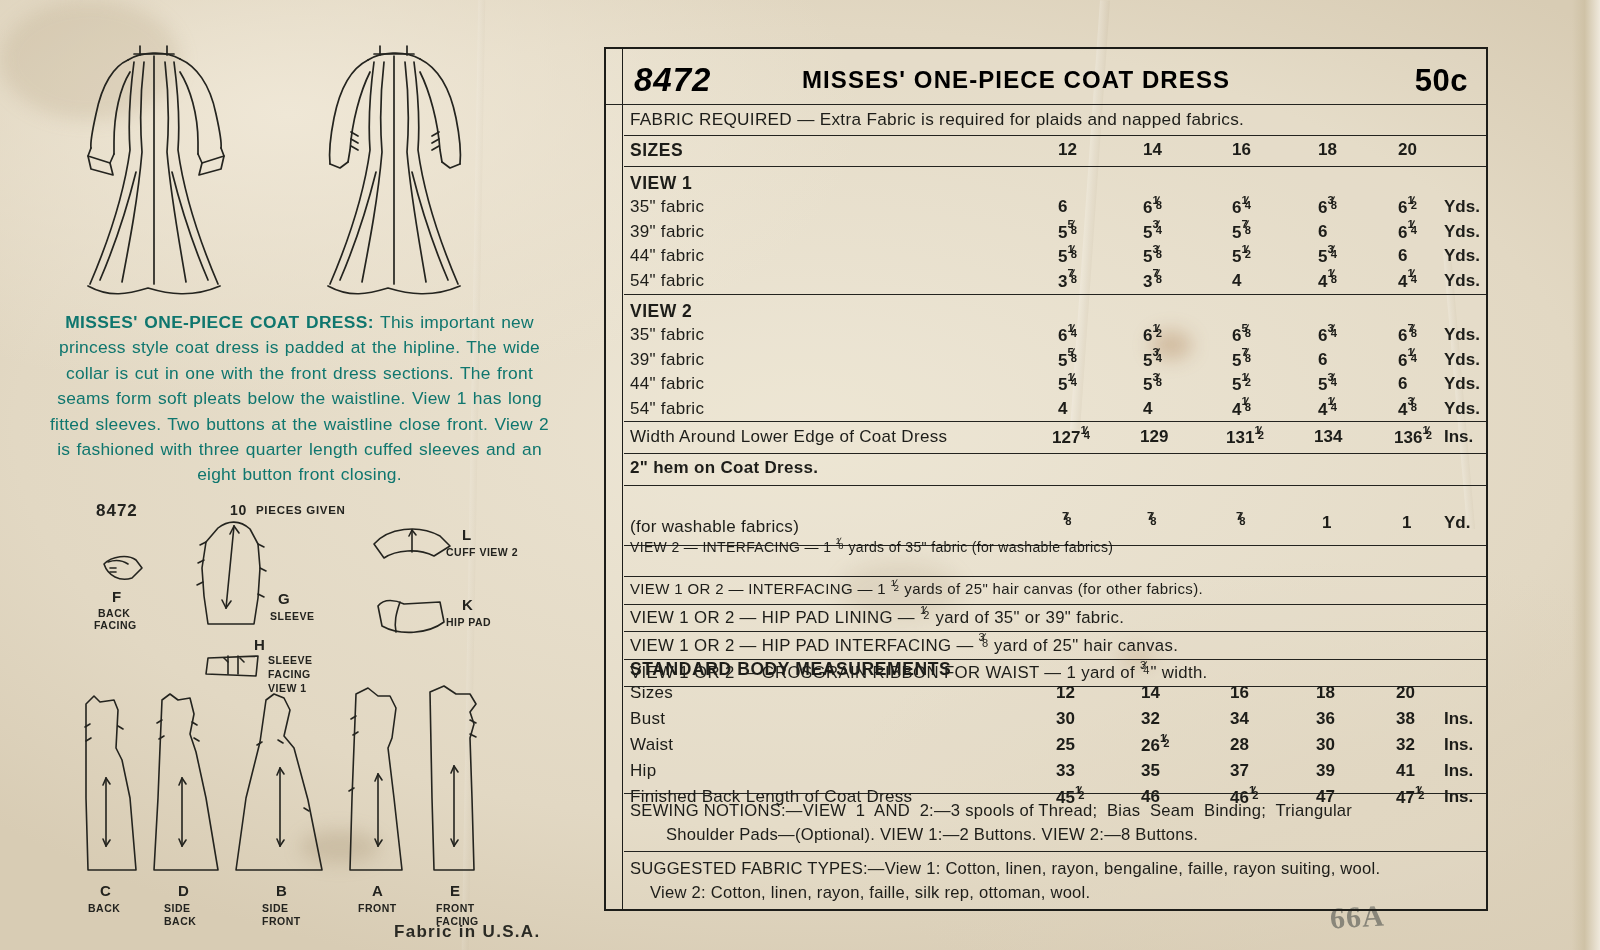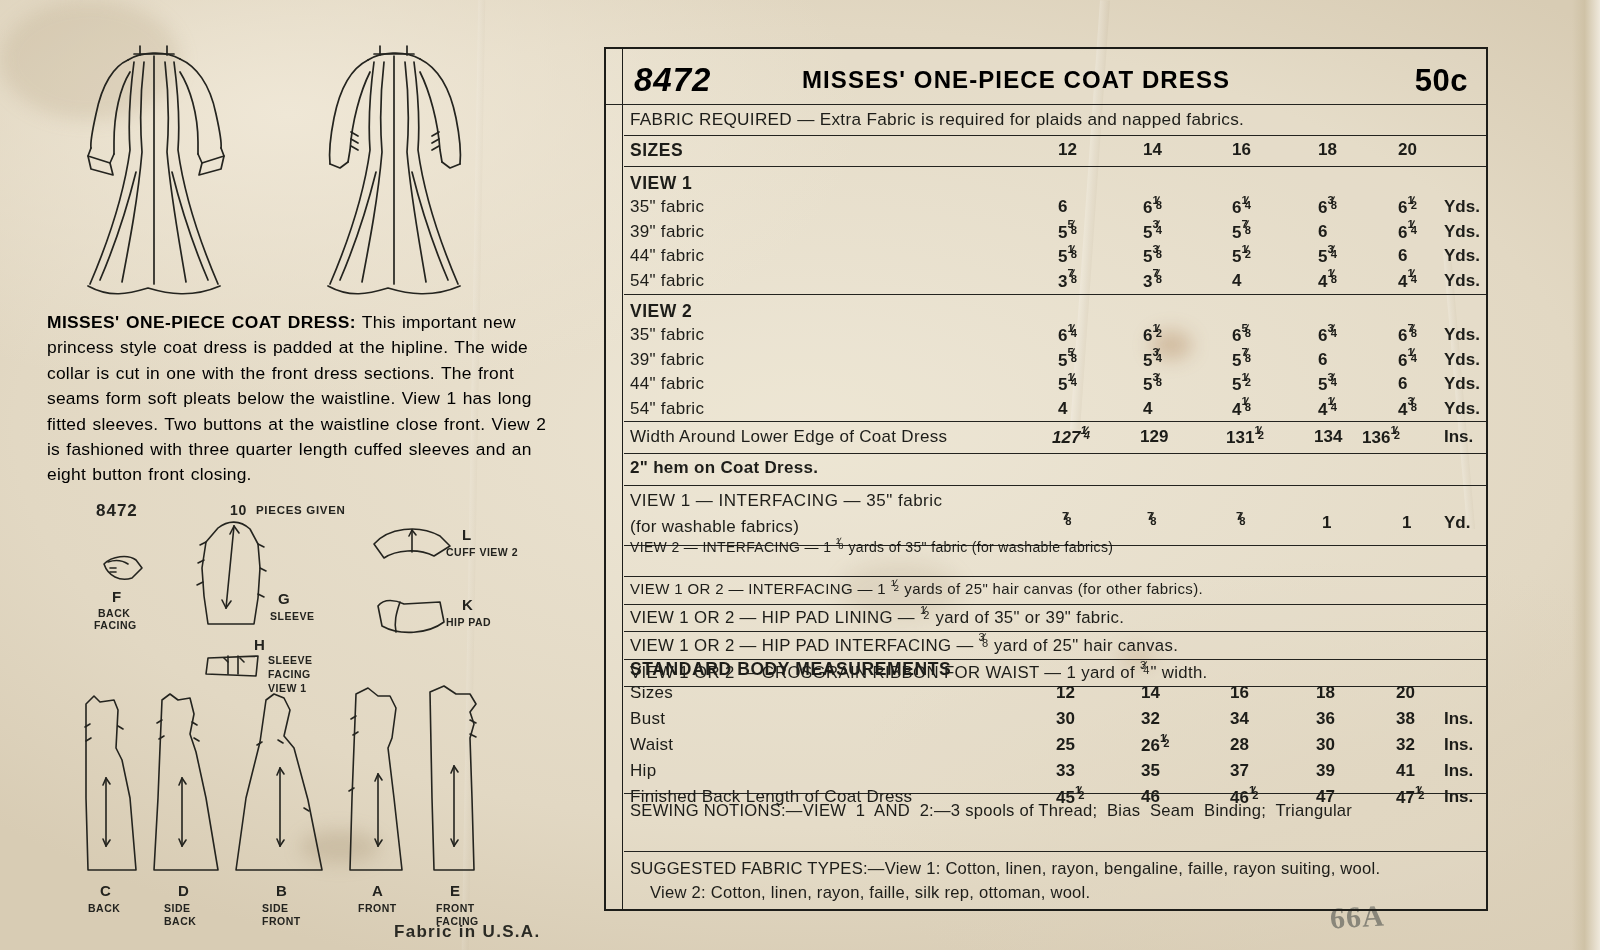--- a/index.html
+++ b/index.html
@@ -30,22 +30,22 @@
     background:linear-gradient(90deg, rgba(255,255,255,.40), rgba(160,145,118,.20));
   }
   .bold { font-weight:bold; }
 
   
   #illos { position:absolute; left:70px; top:22px; width:470px; height:285px; }
   #illos svg { width:100%; height:100%; display:block; }
 
   #desc {
     position:absolute; left:47px; top:310px; width:505px;
-    font-size:17.4px; line-height:25.4px; color:#000000;
-    letter-spacing:.25px; word-spacing:1.2px;
+    font-size:17.4px; line-height:25.4px; color:#0f766e;
+    letter-spacing:.25px; word-spacing:1.2px;text-align:center;
   }
   #desc .lead { font-weight:bold; letter-spacing:.4px; }
 
   #piecesWrap { position:absolute; left:78px; top:498px; width:470px; height:440px; }
   #piecesWrap svg { width:100%; height:100%; display:block; }
 
   
   #panel {
     position:absolute; left:604px; top:47px;
     width:884px; height:864px;
@@ -401,33 +401,32 @@
       <div class="cell num" style="left: 537px; top: 349.5px;">4</div>
       <div class="cell num" style="left: 626px; top: 349.5px;">4<span class="frac"><span class="n">1</span><span class="s">/</span><span class="d">8</span></span></div>
       <div class="cell num" style="left: 712px; top: 349.5px;">4<span class="frac"><span class="n">1</span><span class="s">/</span><span class="d">4</span></span></div>
       <div class="cell num" style="left: 792px; top: 349.5px;">4<span class="frac"><span class="n">3</span><span class="s">/</span><span class="d">8</span></span></div>
       <div class="cell unit" style="left: 838px; top: 349.5px;">Yds.</div>
     </div>
   <div class="hr inset" style="top:372px;"></div>
 
   <div id="lowerEdgeRow">
       <div class="cell lbl" style="left: 24px; top: 378px;">Width Around Lower Edge of Coat Dress</div>
-      <div class="cell num" style="left: 446px; top: 378px; font-style: italic;">127<span class="frac"><span class="n">1</span><span class="s">/</span><span class="d">4</span></span></div>
+      <div class="cell num" style="left: 446px; top: 378px;">127<span class="frac"><span class="n">1</span><span class="s">/</span><span class="d">4</span></span></div>
       <div class="cell num" style="left: 534px; top: 378px;">129</div>
       <div class="cell num" style="left: 620px; top: 378px;">131<span class="frac"><span class="n">1</span><span class="s">/</span><span class="d">2</span></span></div>
       <div class="cell num" style="left: 708px; top: 378px;">134</div>
-      <div class="cell num" style="left: 756px; top: 378px;">136<span class="frac"><span class="n">1</span><span class="s">/</span><span class="d">2</span></span></div>
+      <div class="cell num" style="left: 788px; top: 378px;">136<span class="frac"><span class="n">1</span><span class="s">/</span><span class="d">2</span></span></div>
       <div class="cell unit" style="left: 838px; top: 378px;">Ins.</div>
     </div>
   <div class="hr inset" style="top:404px;"></div>
 
   <div class="cell lbl bold" style="left:24px;top:409px;">2" hem on Coat Dress.</div>
   <div class="hr inset" style="top:436px;"></div>
 
-  <div class="cell lbl" style="left:24px;top:442px;letter-spacing:.5px;">VIEW 1 — INTERFACING — 35" fabric</div>
   <div class="cell lbl" style="left:24px;top:468px;">(for washable fabrics)</div>
   <div id="ifRow">
       <div class="cell num" style="left: 456px; top: 464px;"><span class="frac"><span class="n">7</span><span class="s">/</span><span class="d">8</span></span></div>
       <div class="cell num" style="left: 541px; top: 464px;"><span class="frac"><span class="n">7</span><span class="s">/</span><span class="d">8</span></span></div>
       <div class="cell num" style="left: 630px; top: 464px;"><span class="frac"><span class="n">7</span><span class="s">/</span><span class="d">8</span></span></div>
       <div class="cell num" style="left: 716px; top: 464px;">1</div>
       <div class="cell num" style="left: 796px; top: 464px;">1</div>
       <div class="cell unit" style="left: 838px; top: 464px; text-align: right;">Yd.</div>
     </div>
   <div class="hr inset" style="top:496px;"></div>
@@ -473,20 +472,21 @@
       <div class="cell num" style="left: 450px; top: 738px;">45<span class="frac"><span class="n">1</span><span class="s">/</span><span class="d">2</span></span></div>
       <div class="cell num" style="left: 535px; top: 738px;">46</div>
       <div class="cell num" style="left: 624px; top: 738px;">46<span class="frac"><span class="n">1</span><span class="s">/</span><span class="d">2</span></span></div>
       <div class="cell num" style="left: 710px; top: 738px;">47</div>
       <div class="cell num" style="left: 790px; top: 738px;">47<span class="frac"><span class="n">1</span><span class="s">/</span><span class="d">2</span></span></div>
       <div class="cell unit" style="left: 838px; top: 738px;">Ins.</div>
     </div>
   <div class="hr inset" style="top:744px;"></div>
 
   <div class="cell notes" style="left:24px;top:752px;">SEWING NOTIONS:—VIEW  1  AND  2:—3 spools of Thread;  Bias  Seam  Binding;  Triangular</div>
+  <div class="cell notes" style="left:60px;top:776px;">Shoulder Pads—(Optional). VIEW 1:—2 Buttons. VIEW 2:—8 Buttons.</div>
   <div class="hr inset" style="top:802px;"></div>
 
   <div class="cell notes" style="left:24px;top:810px;">SUGGESTED FABRIC TYPES:—View 1: Cotton, linen, rayon, bengaline, faille, rayon suiting, wool.</div>
   <div class="cell notes" style="left:44px;top:834px;">View 2: Cotton, linen, rayon, faille, silk rep, ottoman, wool.</div>
 <div class="hr thin inset" style="top: 527px;"></div>
     <div class="hr thin inset" style="top: 554.5px;"></div>
     <div class="hr thin inset" style="top: 582px;"></div>
     <div class="hr thin inset" style="top: 609.5px;"></div>
     <div class="hr thin inset" style="top: 637px;"></div>
   </div>

